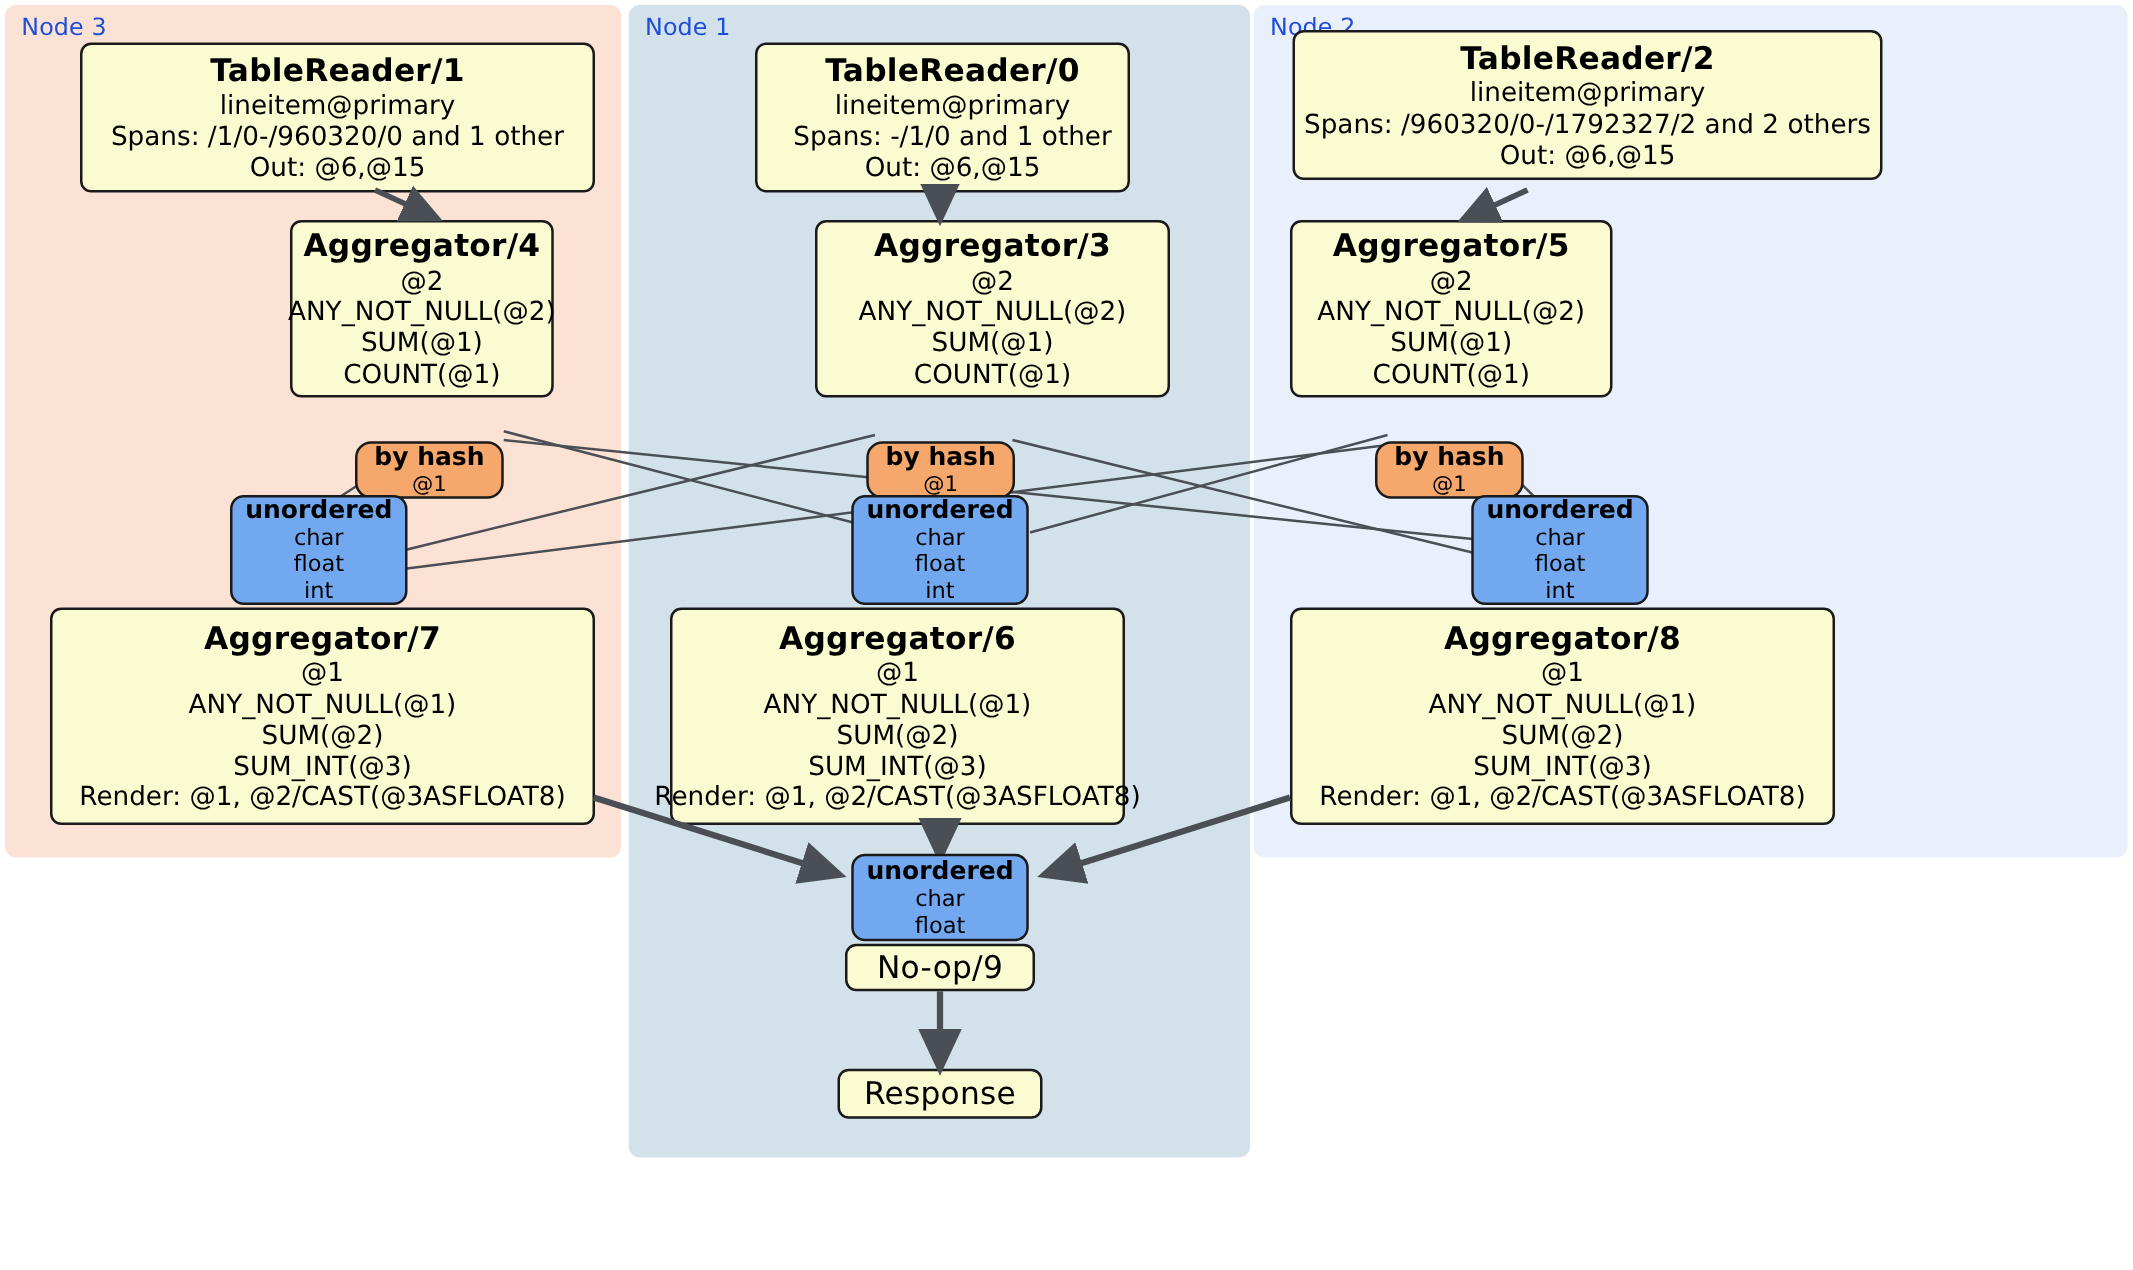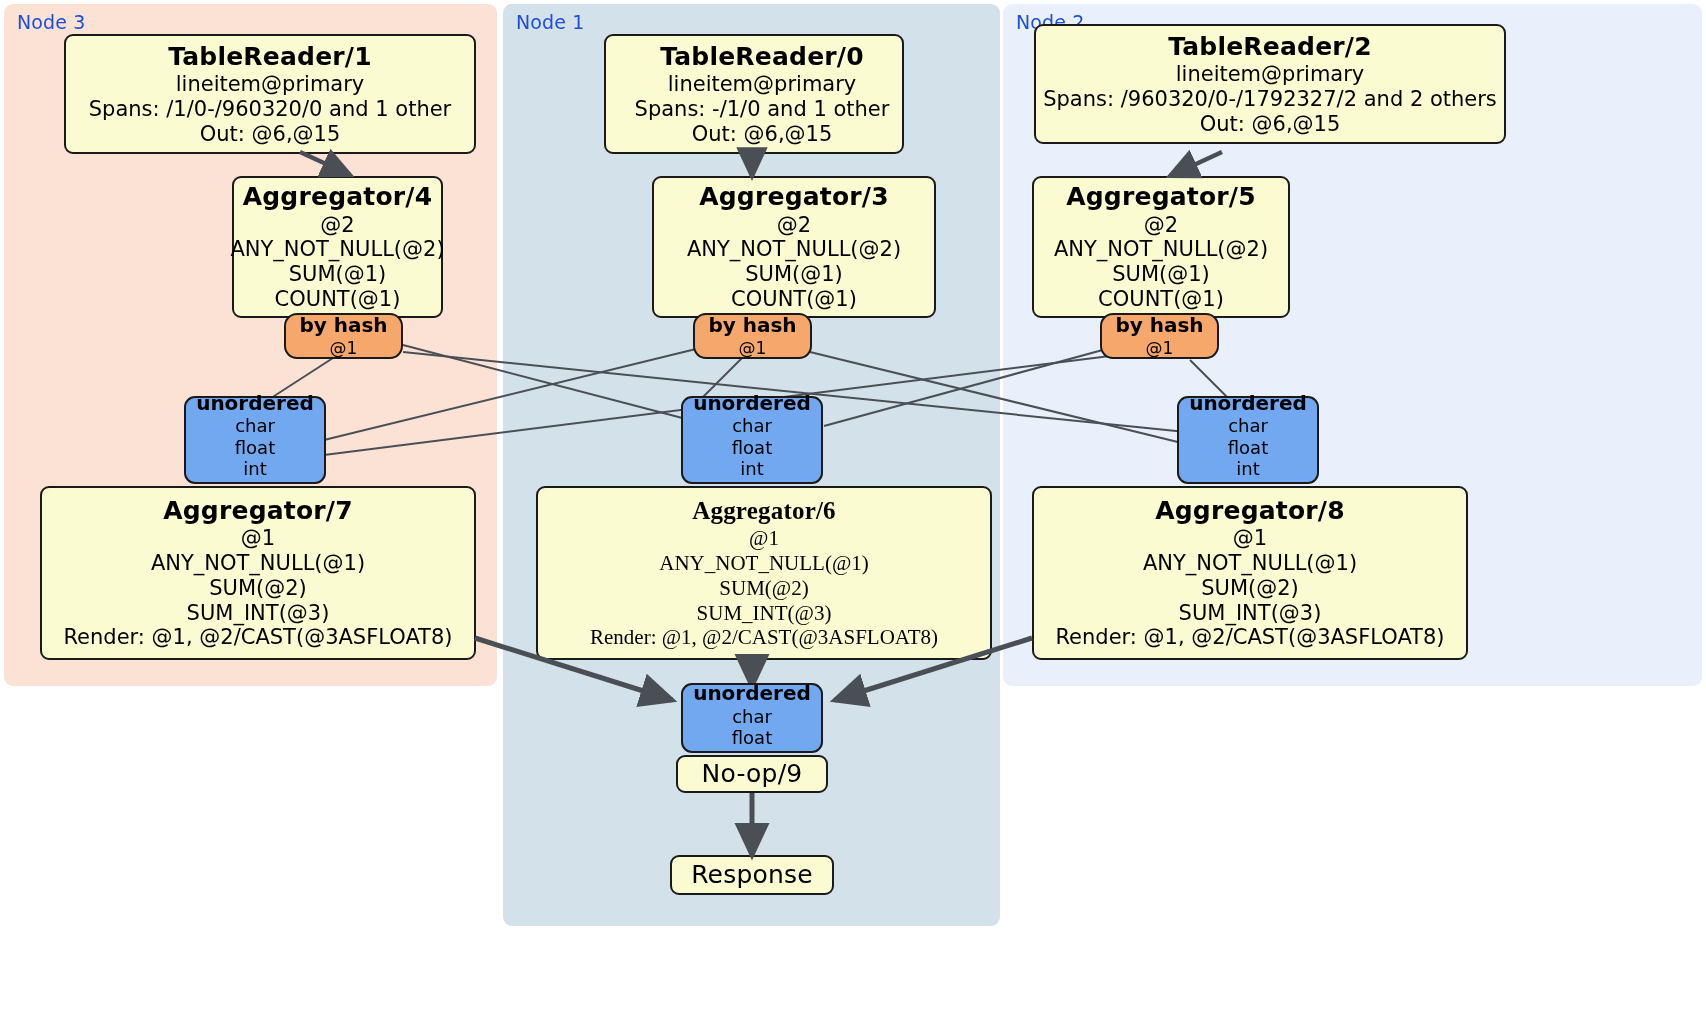--- a/index.html
+++ b/index.html
@@ -84,40 +84,39 @@
     white-space: nowrap;
   }
   .router .det {
     font-size: 17px;
     white-space: nowrap;
   }
   .synch {
     background: #72a8f0;
     border-radius: 11px;
     padding: 3px 4px;
-    justify-content: flex-end;
   }
   .synch .title {
     font-weight: bold;
     font-size: 20px;
     white-space: nowrap;
   }
   .synch .det {
     font-size: 18px;
     white-space: nowrap;
   }
   .simple .title {
     font-weight: normal;
     font-size: 25px;
     white-space: nowrap;
   }
   
   .layer-proc   { z-index: 5; }
   .layer-edge   { z-index: 7; }
-  .layer-router { z-index: 9; }
+  .layer-router { z-index: 9; margin-top: 40px; }
   .layer-synch  { z-index: 9; }
 </style>
 </head>
 <body>
 
 <div id="stage">
 
   <div class="node-panel" id="panel-node3">
     <span class="panel-label">Node 3</span>
   </div>
@@ -242,21 +241,21 @@
 
   <div class="box proc layer-proc" style="left:40px; top:486px; width:436px; height:174px;">
     <div class="title">Aggregator/7</div>
     <div class="det">@1</div>
     <div class="det">ANY_NOT_NULL(@1)</div>
     <div class="det">SUM(@2)</div>
     <div class="det">SUM_INT(@3)</div>
     <div class="det">Render: @1, @2/CAST(@3ASFLOAT8)</div>
   </div>
 
-  <div class="box proc layer-proc" style="left:536px; top:486px; width:456px; height:174px;font-family:Liberation Serif, serif;">
+  <div class="box proc layer-proc" style="left:536px; top:486px; width:364px; height:174px;">
     <div class="title">Aggregator/6</div>
     <div class="det">@1</div>
     <div class="det">ANY_NOT_NULL(@1)</div>
     <div class="det">SUM(@2)</div>
     <div class="det">SUM_INT(@3)</div>
     <div class="det">Render: @1, @2/CAST(@3ASFLOAT8)</div>
   </div>
 
   <div class="box proc layer-proc" style="left:1032px; top:486px; width:436px; height:174px;">
     <div class="title">Aggregator/8</div>

